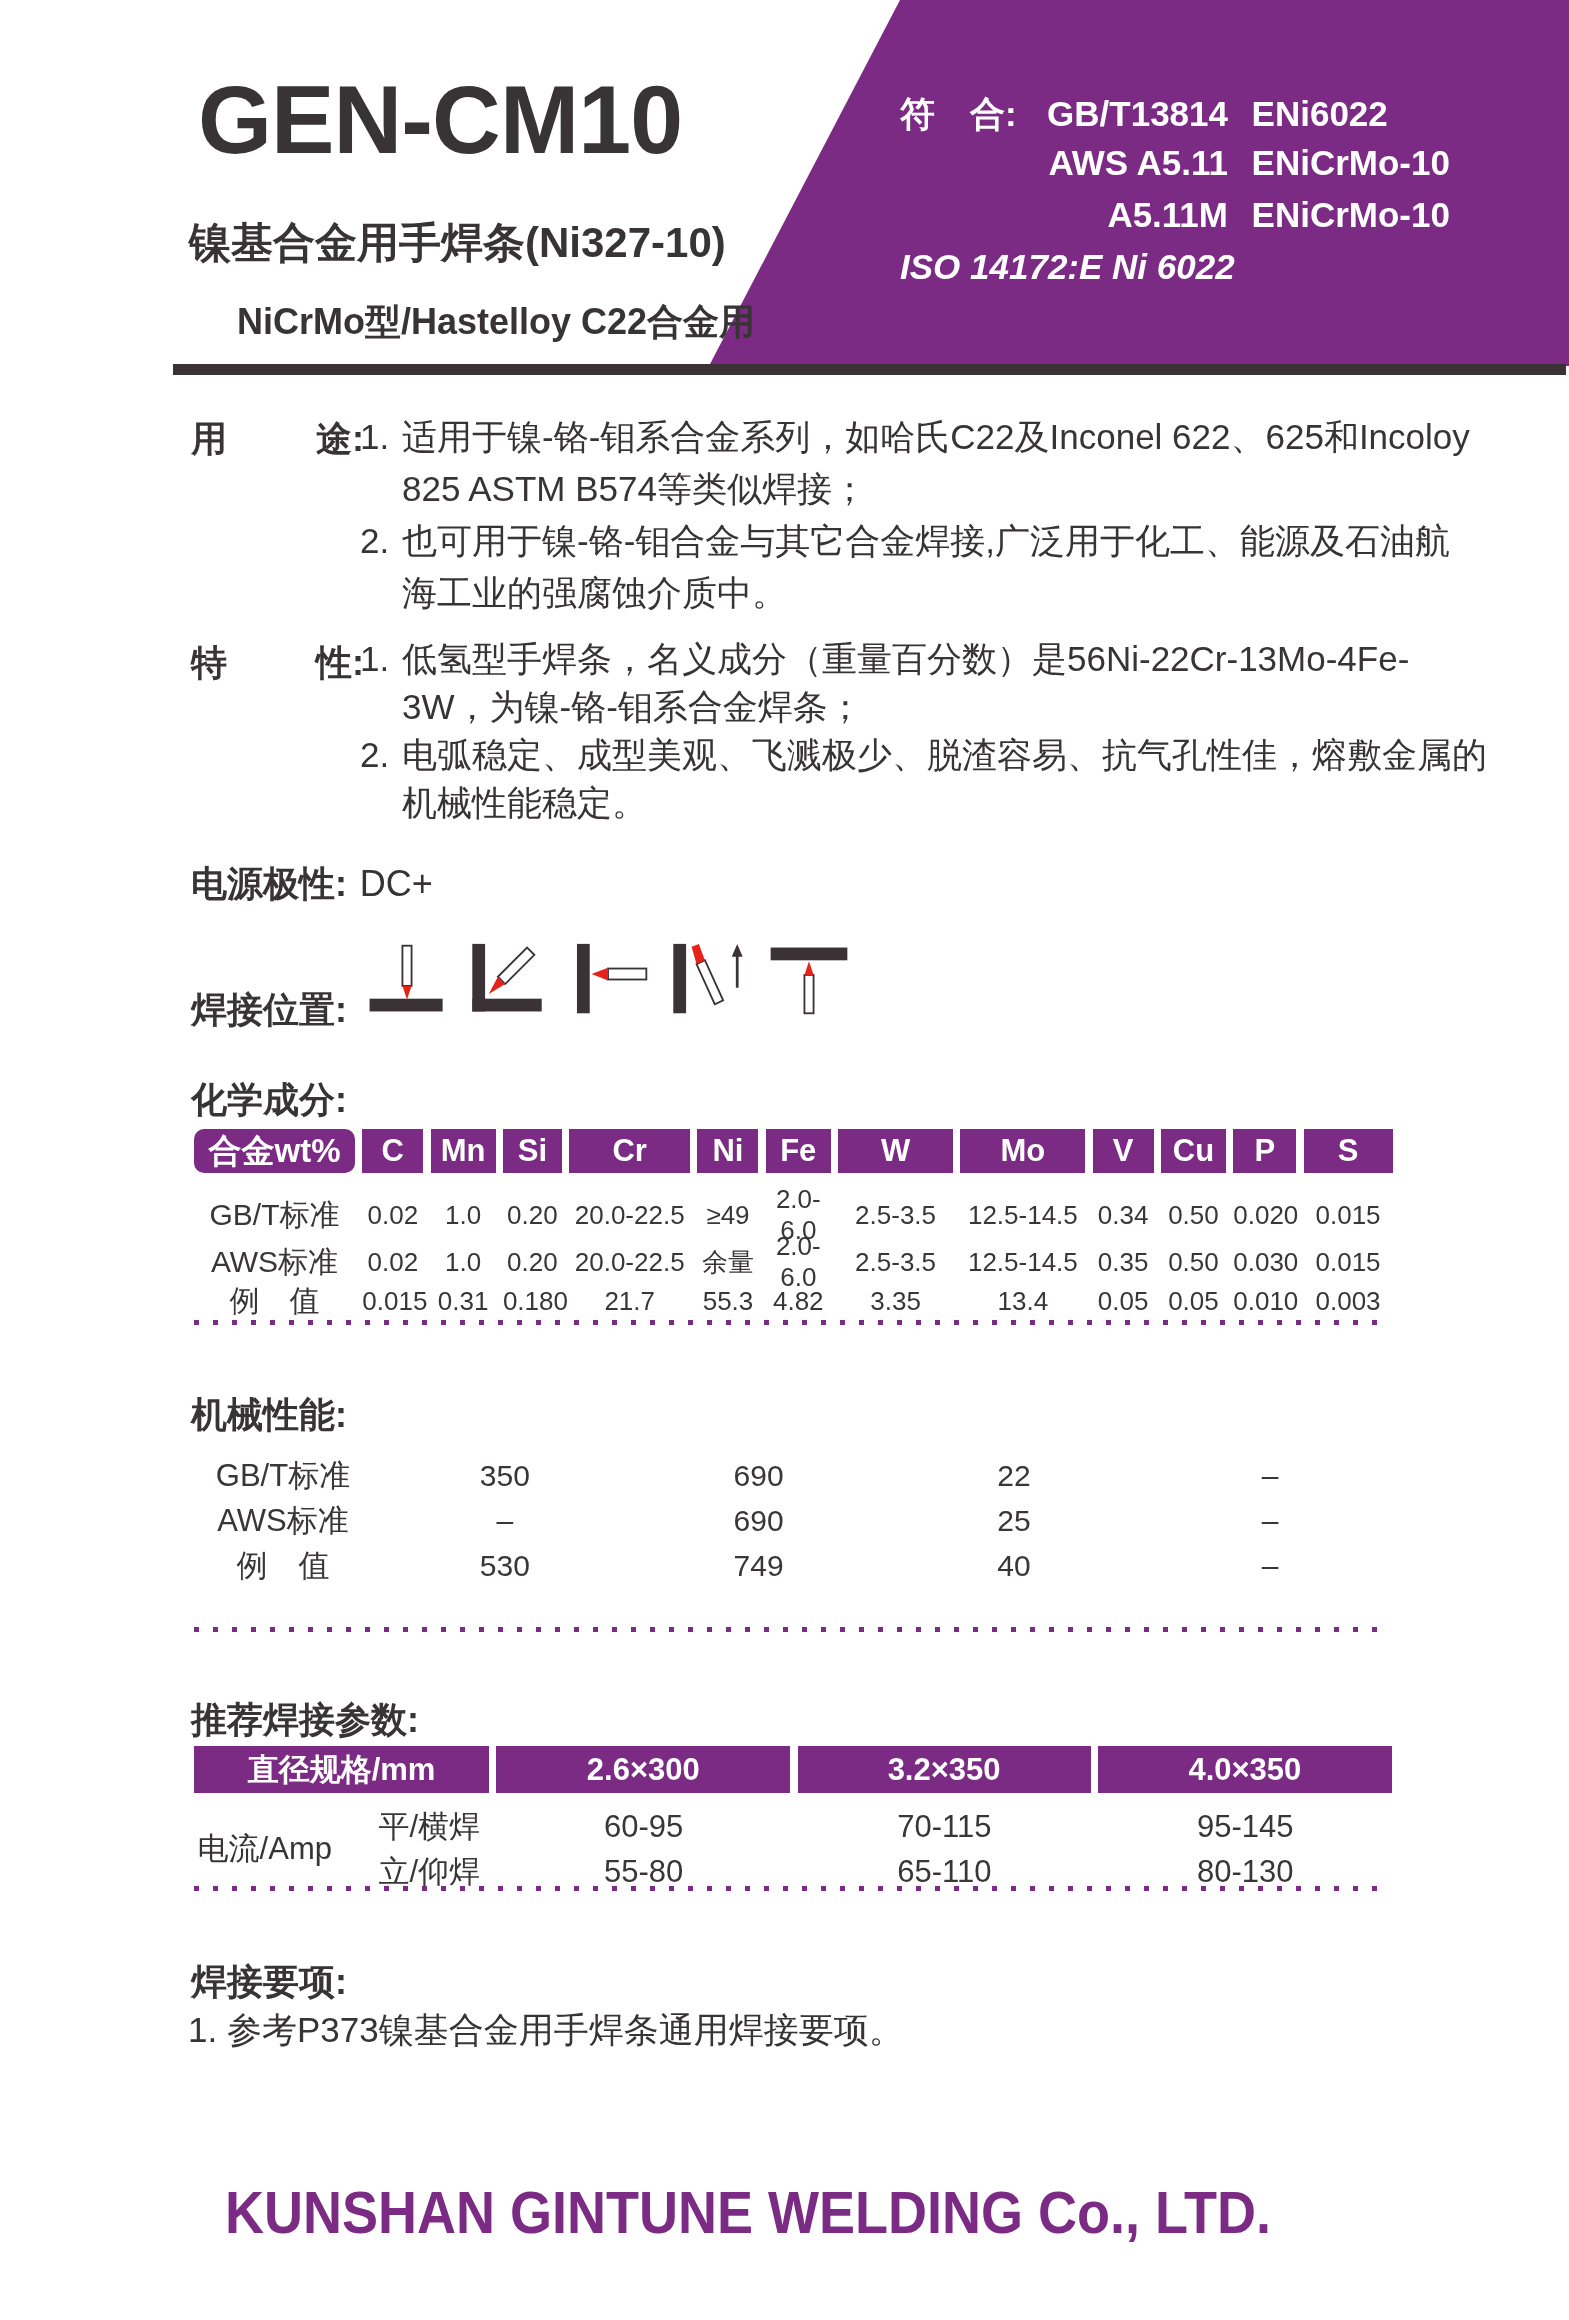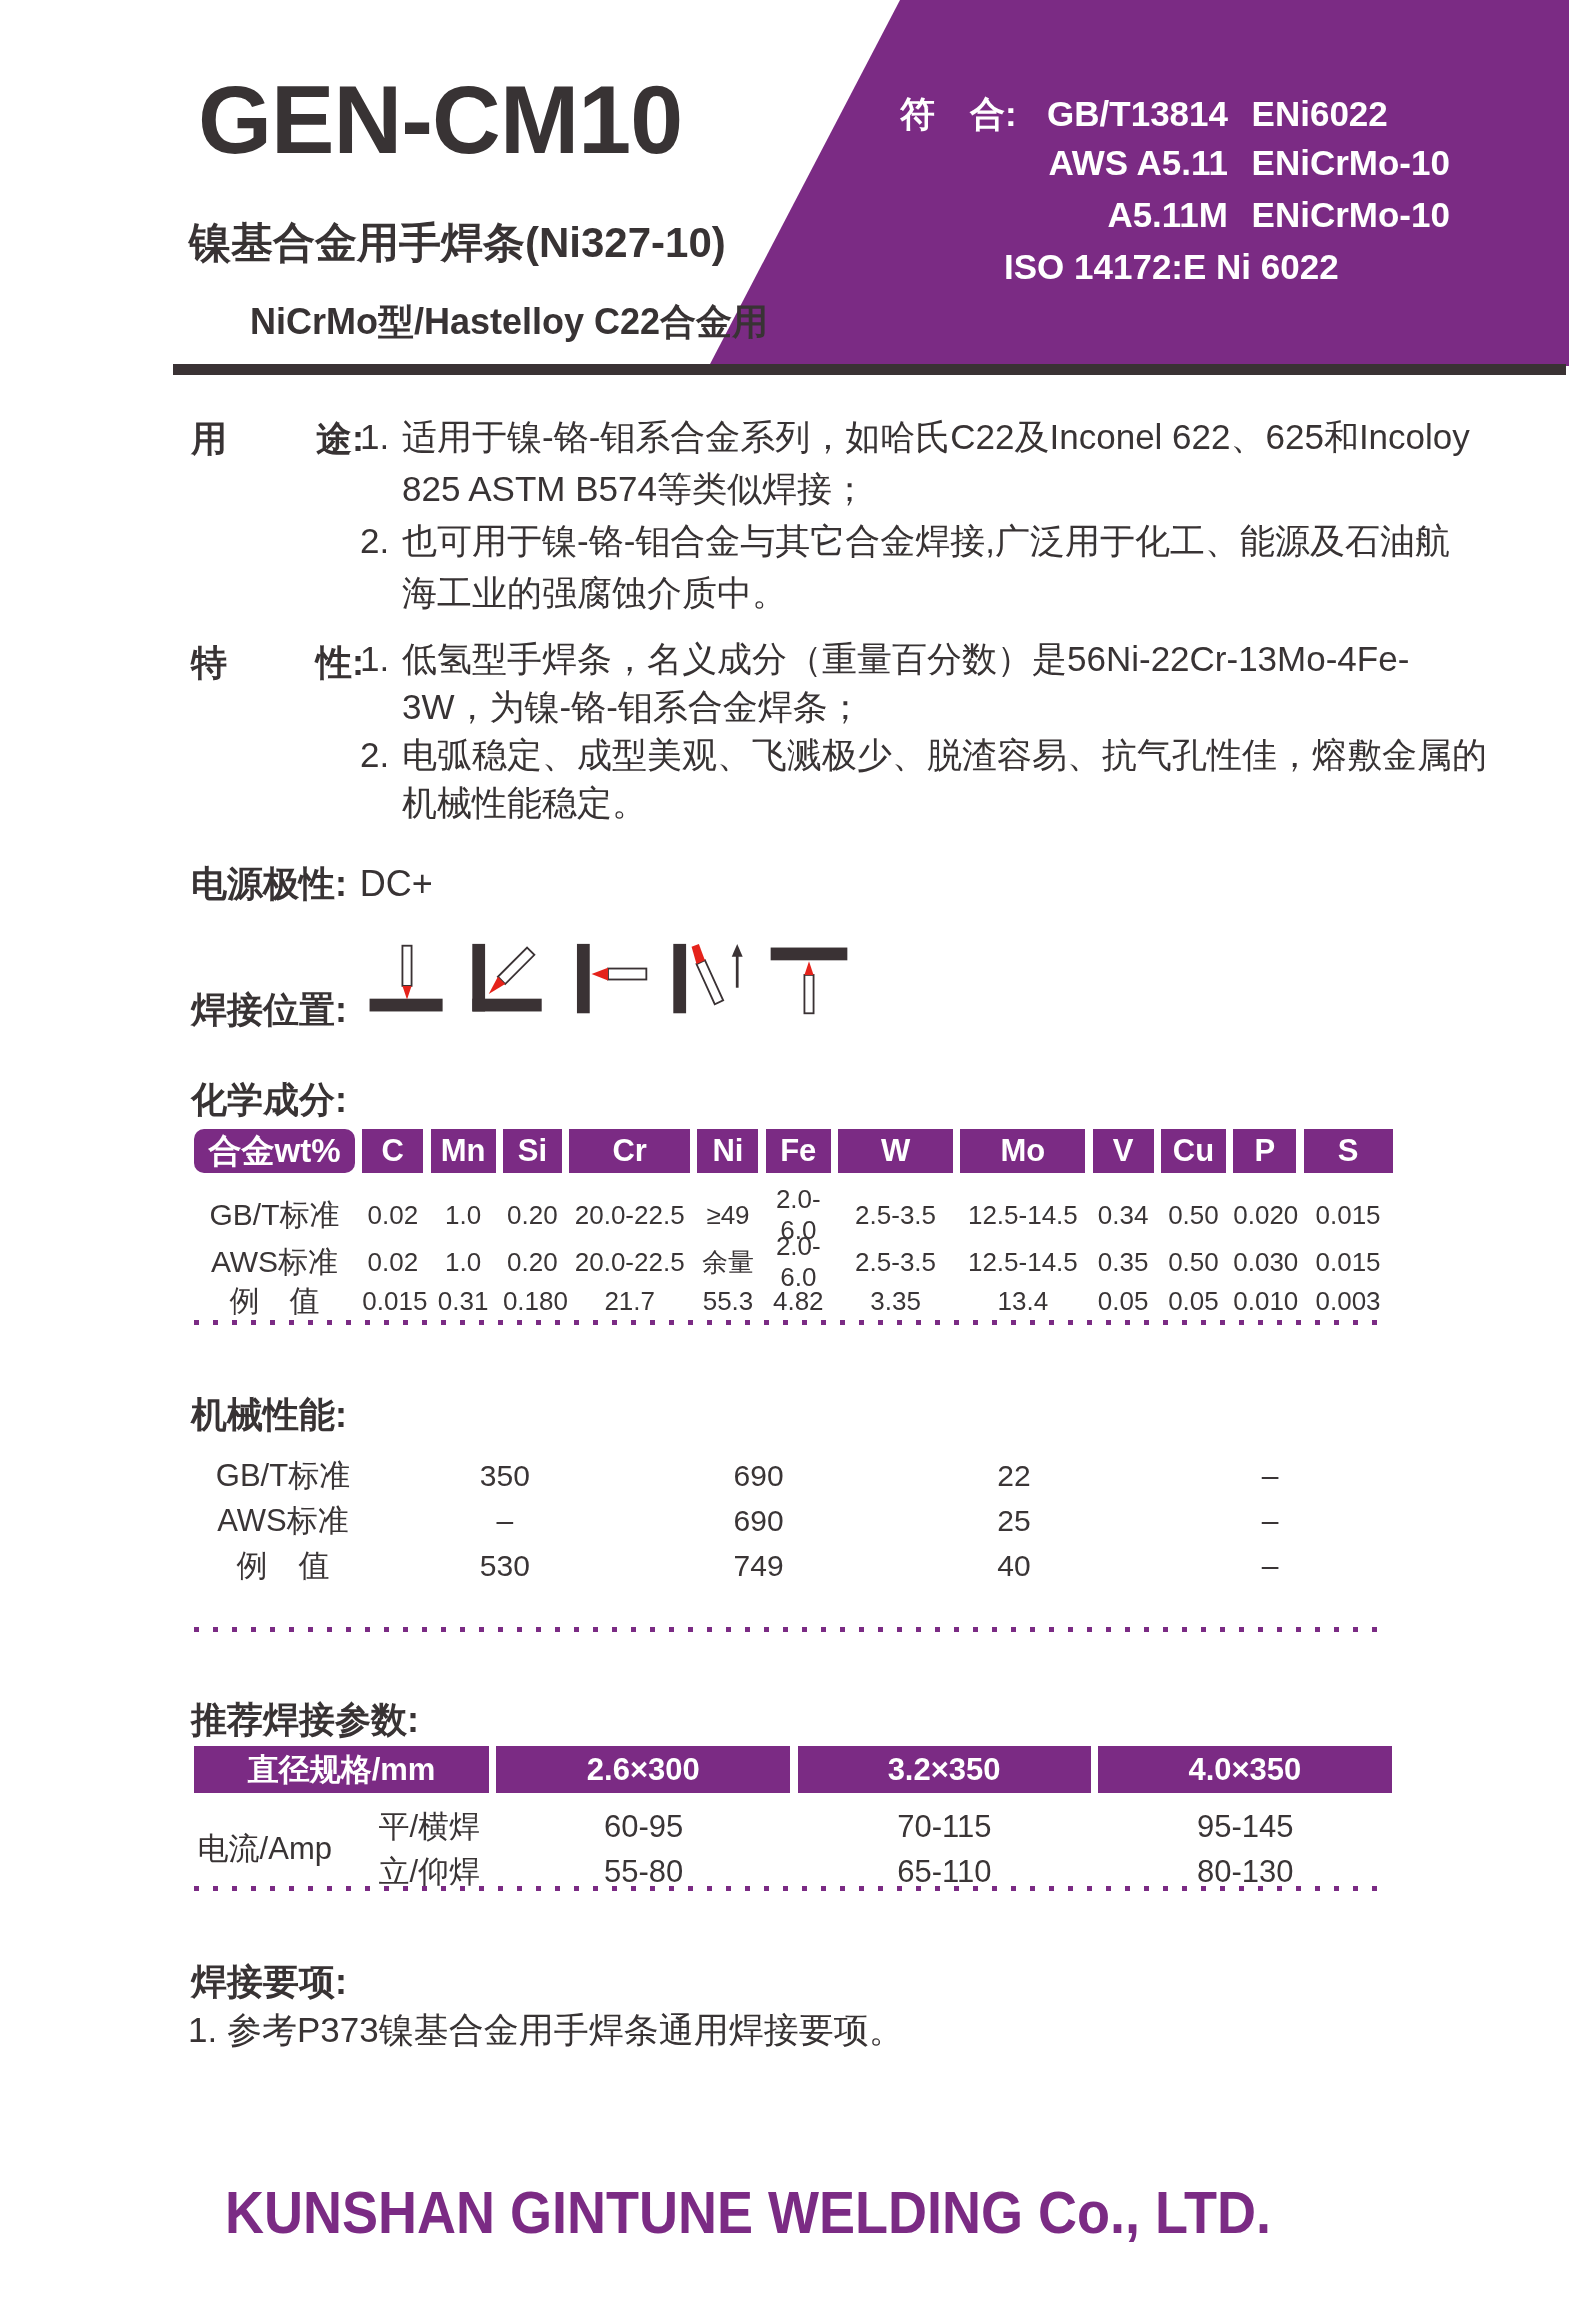--- a/index.html
+++ b/index.html
@@ -11,27 +11,27 @@
   .banner{
     position:absolute;left:0;top:0;width:1569px;height:366px;background:#7b2b84;
     clip-path:polygon(900px 0,1569px 0,1569px 366px,709px 366px);
   }
   .divider{position:absolute;left:173px;top:364px;width:1393px;height:11px;background:#3a3234;}
   .title{
     position:absolute;left:198px;top:64px;margin:0;font-size:97px;line-height:1.15;
     font-weight:700;letter-spacing:-0.9px;color:#383334;transform:scaleX(.98);transform-origin:left;
   }
   .subtitle{position:absolute;left:189px;top:215px;font-size:42px;font-weight:700;}
-  .type-line{position:absolute;left:250px;top:298px;font-size:36px;font-weight:700;}
+  .type-line{position:absolute;left:237px;top:298px;font-size:36px;font-weight:700;}
   .compliance{position:absolute;left:900px;top:91px;color:#ffffff;font-weight:700;font-size:35px;}
   .c-row{display:flex;align-items:baseline;height:52px;}
   .c-label{width:135px;}
   .c-std{width:193px;text-align:right;}
   .c-grade{margin-left:23.6px;}
-  .c-iso{margin-left:104px;height:52px;}
+  .c-iso{height:52px;font-style:italic;}
   
   .sec{position:absolute;left:191px;}
   .sec-label{font-size:36px;font-weight:700;color:#383334;}
   .sec-label.two{display:inline-flex;justify-content:space-between;width:173px;}
   .list{margin-left:169px;font-size:35px;line-height:52px;}
   .list.tight{line-height:48px;}
   .item{display:flex;}
   .item .num{width:42px;flex:none;}
   .item.cont{margin-left:42px;}
   .usage-label{position:absolute;left:0;top:3.6px;}

